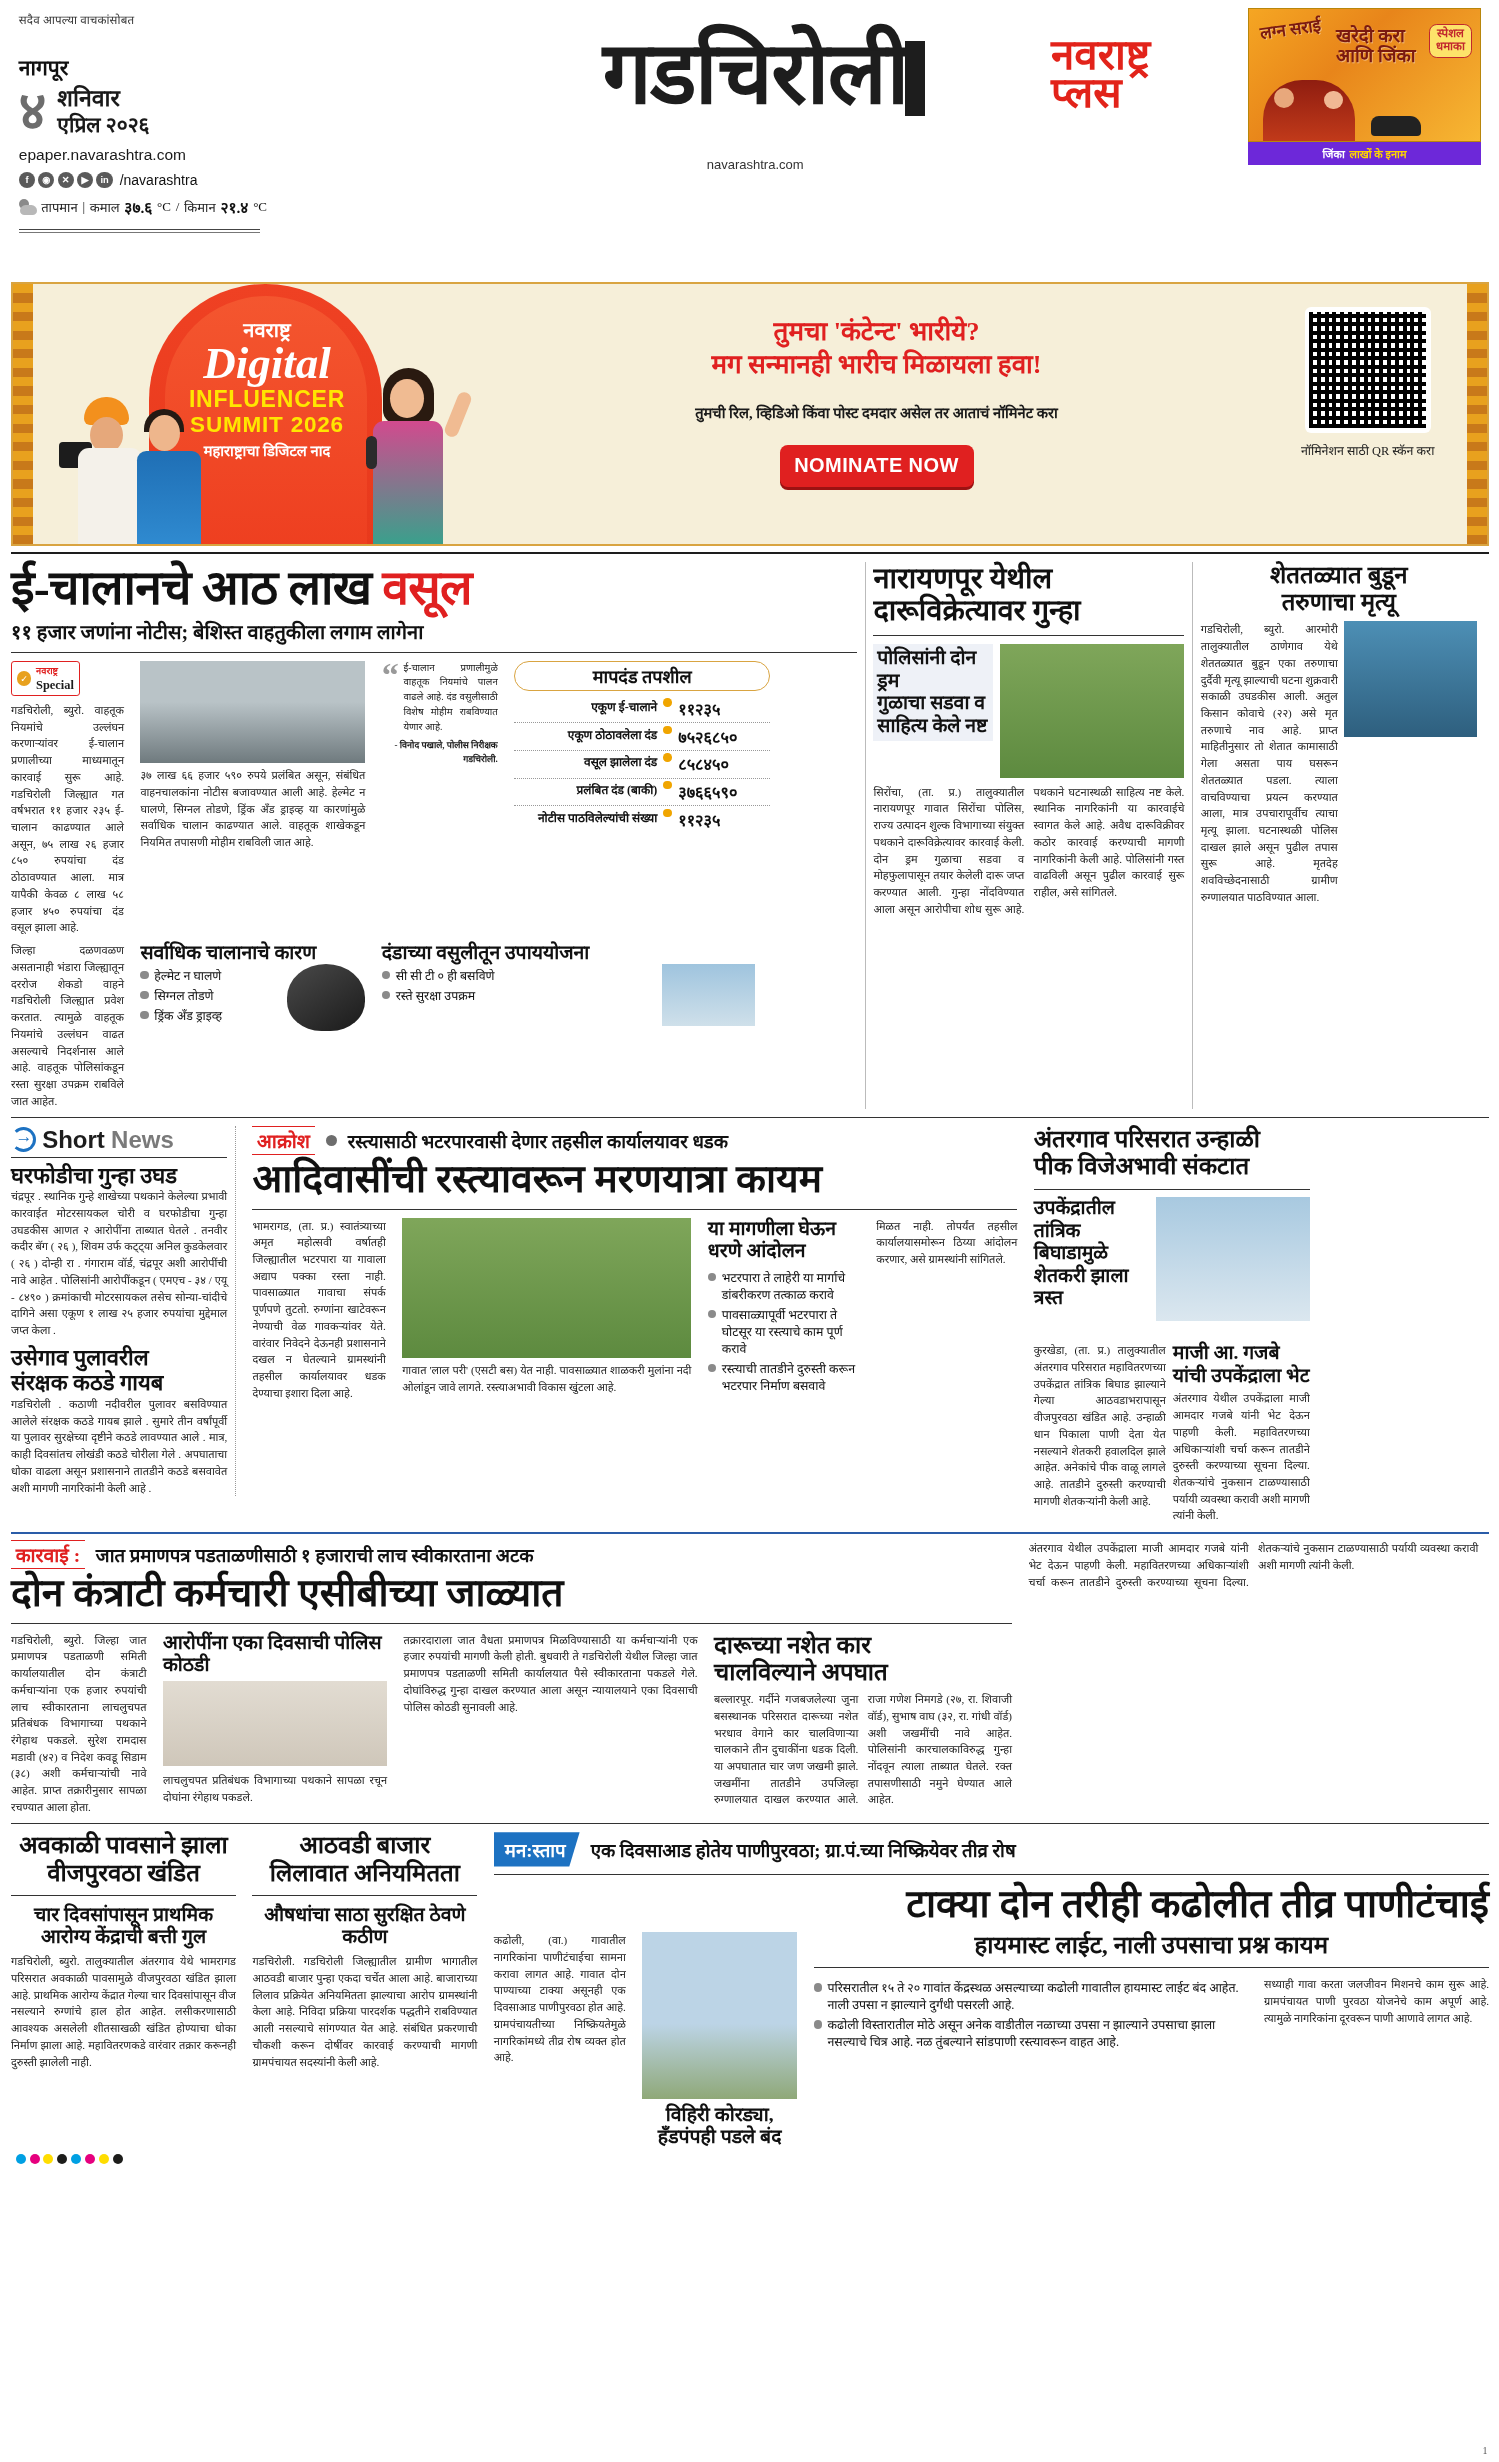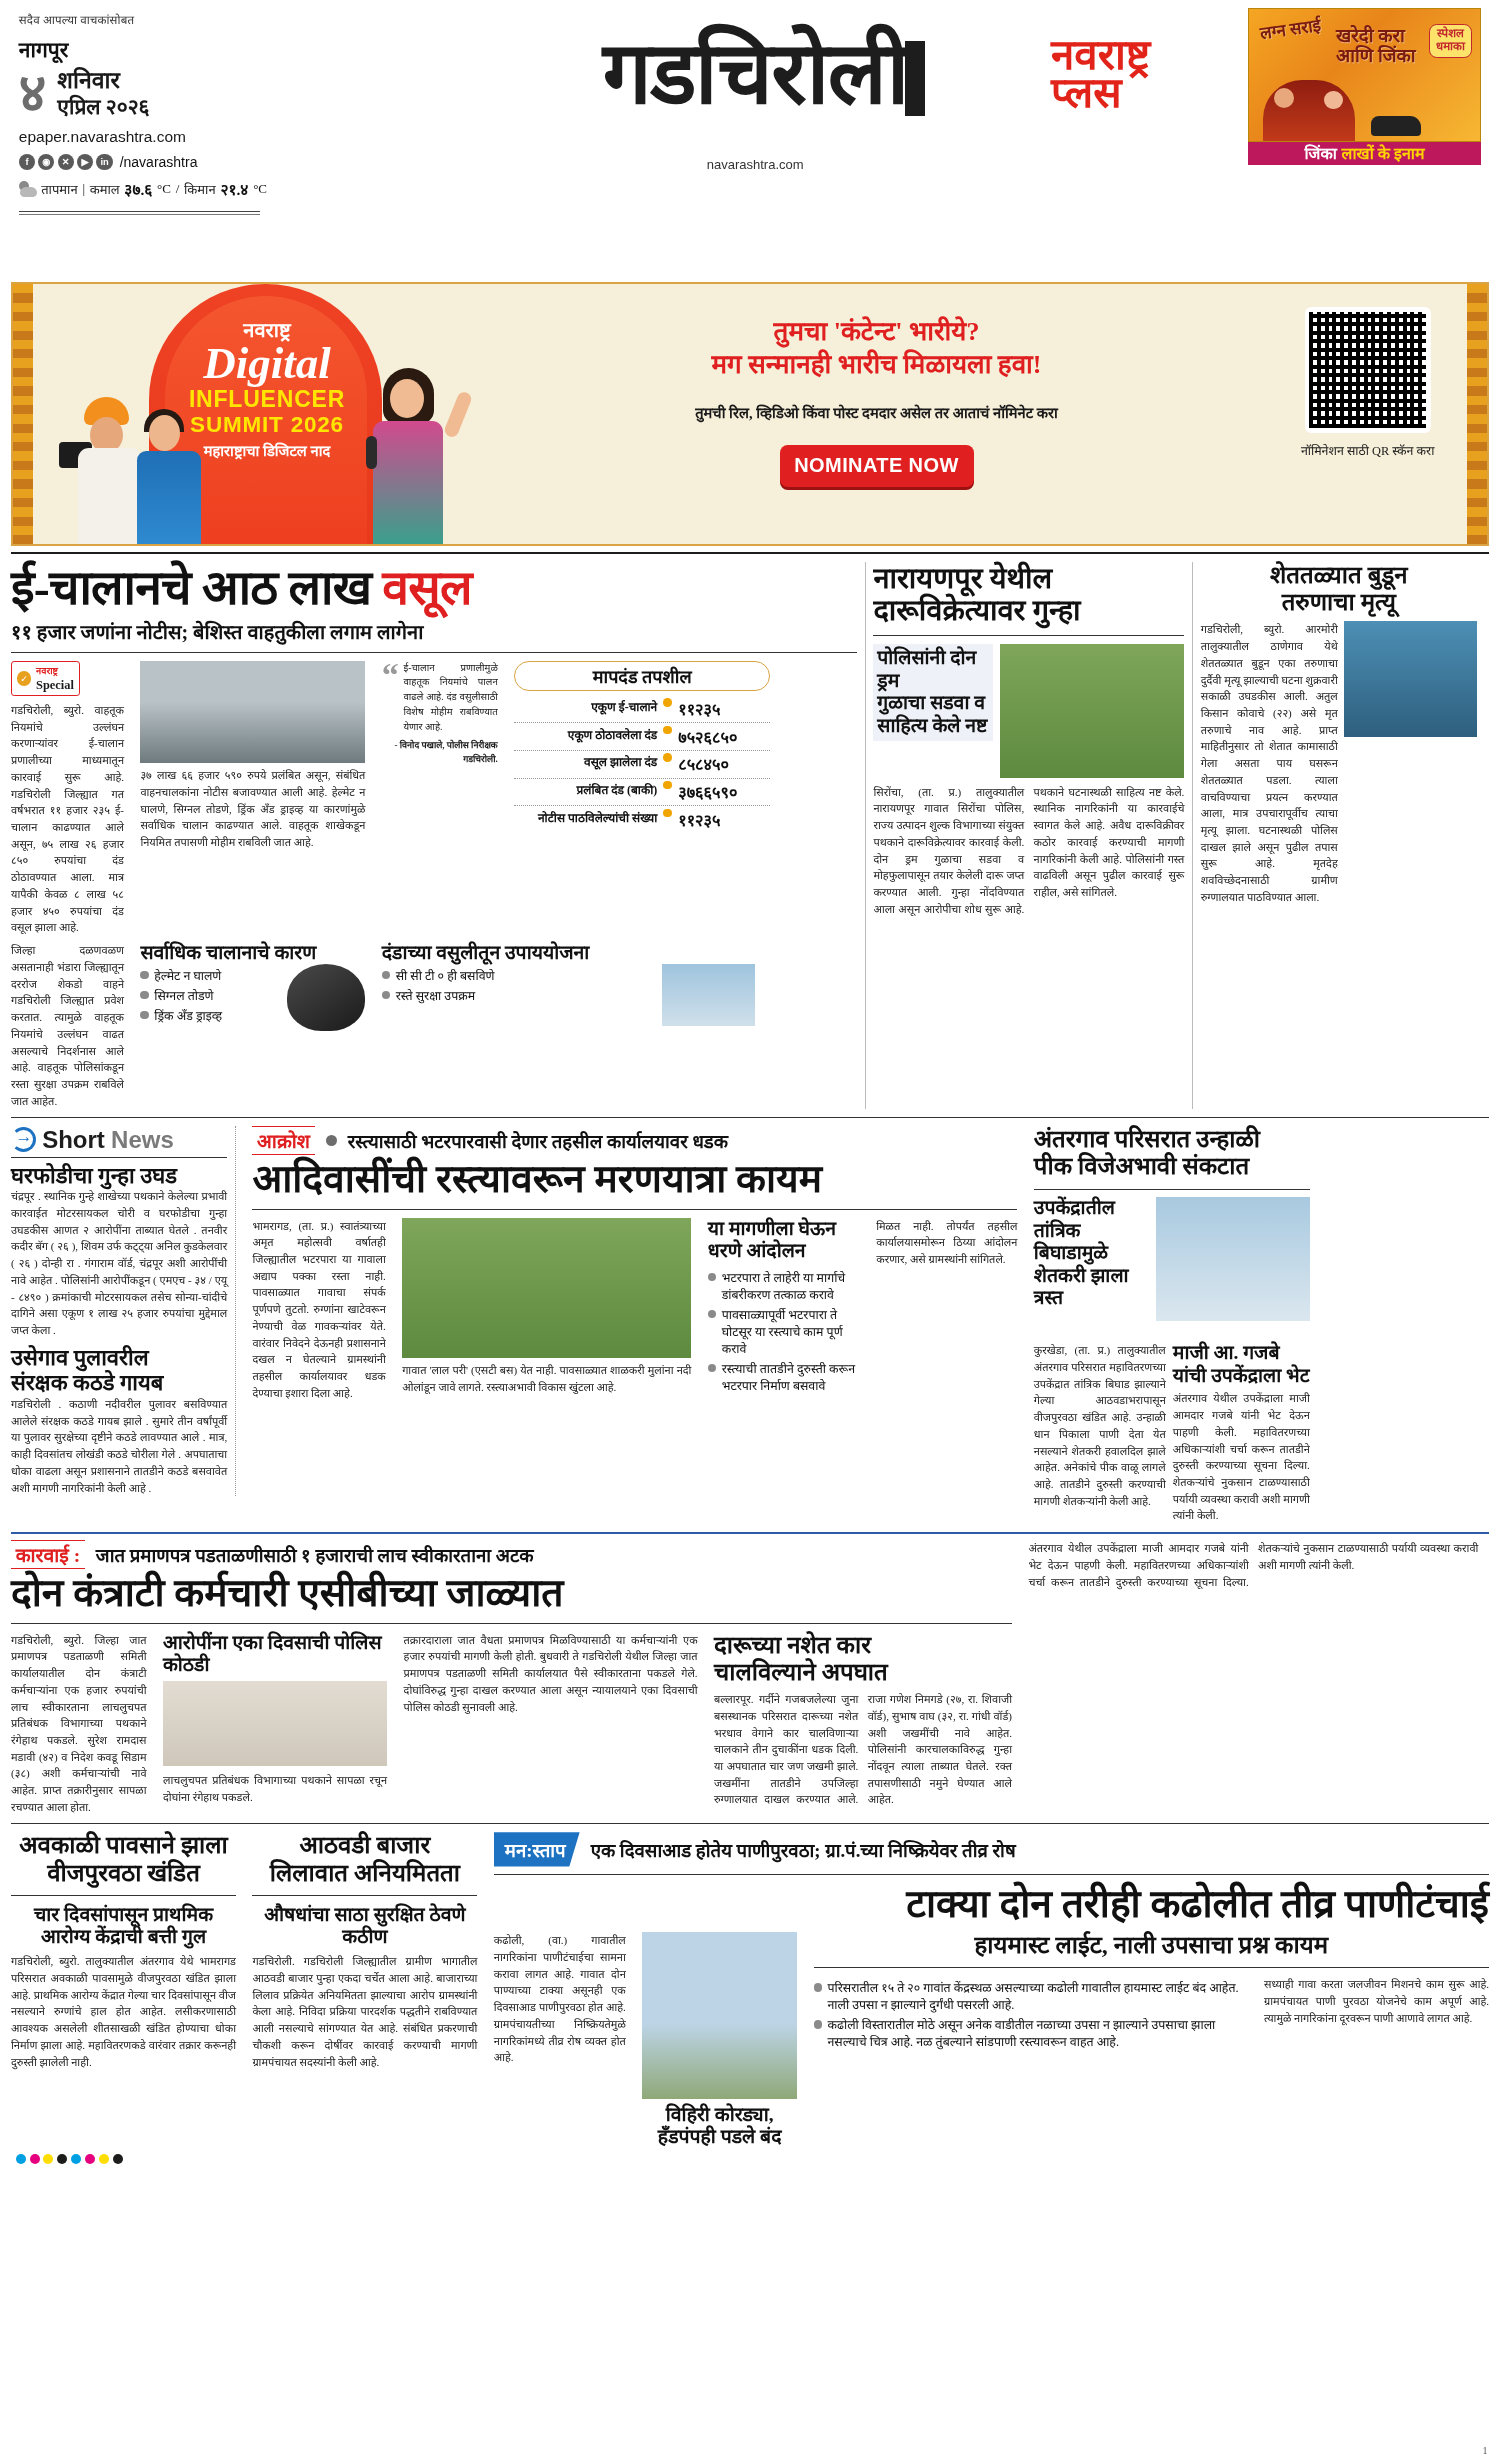--- a/index.html
+++ b/index.html
@@ -10,21 +10,21 @@
     color: #111;
     overflow: hidden;
     position: relative;
   }
   .page { width: 1500px; height: 2462px; padding: 7.8px 11px; position: relative; }
 
   
   .masthead { display: flex; align-items: flex-start; height: 268px; position: relative; }
   .mh-left { width: 256px; padding-top: 4.7px; padding-left: 7.8px; }
   .tagline { font-size: 11.6px; color: #333; letter-spacing: 0.2px; font-family: "Liberation Serif", serif; }
-  .city { font-size: 21px; font-weight: bold; margin-top: 8px; color: #111; }
+  .city { font-size: 21px; font-weight: bold; margin-top: 26px; color: #111; }
   .dateblock { display: flex; align-items: center; gap: 11px; margin-top: 4.7px; }
   .bigdate { font-size: 53px; font-weight: bold; color: #6d6d6d; line-height: .95; }
   .dayyear { line-height: 1.15; }
   .dayname { font-size: 23px; font-weight: bold; color: #1a1a1a; }
   .monthyear { font-size: 21px; font-weight: bold; color: #1a1a1a; }
   .epaper { font-size: 15.5px; margin-top: 9.3px; color: #1a1a1a; font-family: "Liberation Sans", sans-serif; }
   .socialrow { display: flex; align-items: center; gap: 3.1px; margin-top: 7.8px; }
   .sicon { width: 16.3px; height: 16.3px; border-radius: 50%; background: #5a5a5a; color: #fff;
            font-size: 9.3px; display: flex; align-items: center; justify-content: center;
            font-family: "Liberation Sans", sans-serif; font-weight: bold; }
@@ -61,21 +61,21 @@
                 border-radius: 7.8px; padding: 3.1px 6.2px; color: #c1272d; font-weight: bold;
                 font-size: 11.6px; line-height: 1.1; text-align: center; }
   .ad-couple { position: absolute; left: 14px; bottom: 0; width: 92px; height: 61px;
                background: linear-gradient(180deg,#8f1d10,#c13a1a); border-radius: 39px 39px 0 0; }
   .ad-couple:after { content:''; position:absolute; left: 11px; top: 7.8px; width: 20px; height: 20px;
                border-radius:50%; background:#e8a87c; }
   .ad-couple:before { content:''; position:absolute; right: 12.4px; top: 11px; width: 18.6px; height: 18.6px;
                border-radius:50%; background:#f0b894; }
   .ad-car { position: absolute; right: 59px; bottom: 4.7px; width: 50px; height: 20px;
             background: #222; border-radius: 7.8px 11px 3.9px 3.9px; }
-  .ad-bottom { width: 233px; height: 23px; background: #be185d; color: #fff; font-size: 16px;
+  .ad-bottom { width: 233px; height: 23px; background: #6d28d9; color: #fff; font-size: 11px;
                font-weight: bold; display:flex; align-items:center; justify-content:center; gap: 4.7px; }
   .ad-bottom .yellow { color: #ffd400; }
 
   
   .banner { margin-top: 6.2px; height: 264px; border: 2.3px solid #d9a441;
             background: #f6efd9; display: flex; position: relative; overflow: hidden; }
   .banner-border { width: 20px; background: repeating-linear-gradient(180deg,#e8a11e 0 9.3px,#c8791a 9.3px 18.6px); }
   .b-left { width: 435px; position: relative; }
   .b-arch { position: absolute; left: 116px; top: 0; width: 233px; height: 264px;
             background: linear-gradient(180deg,#ef4123,#e8391c); border-radius: 116px 116px 0 0; }

